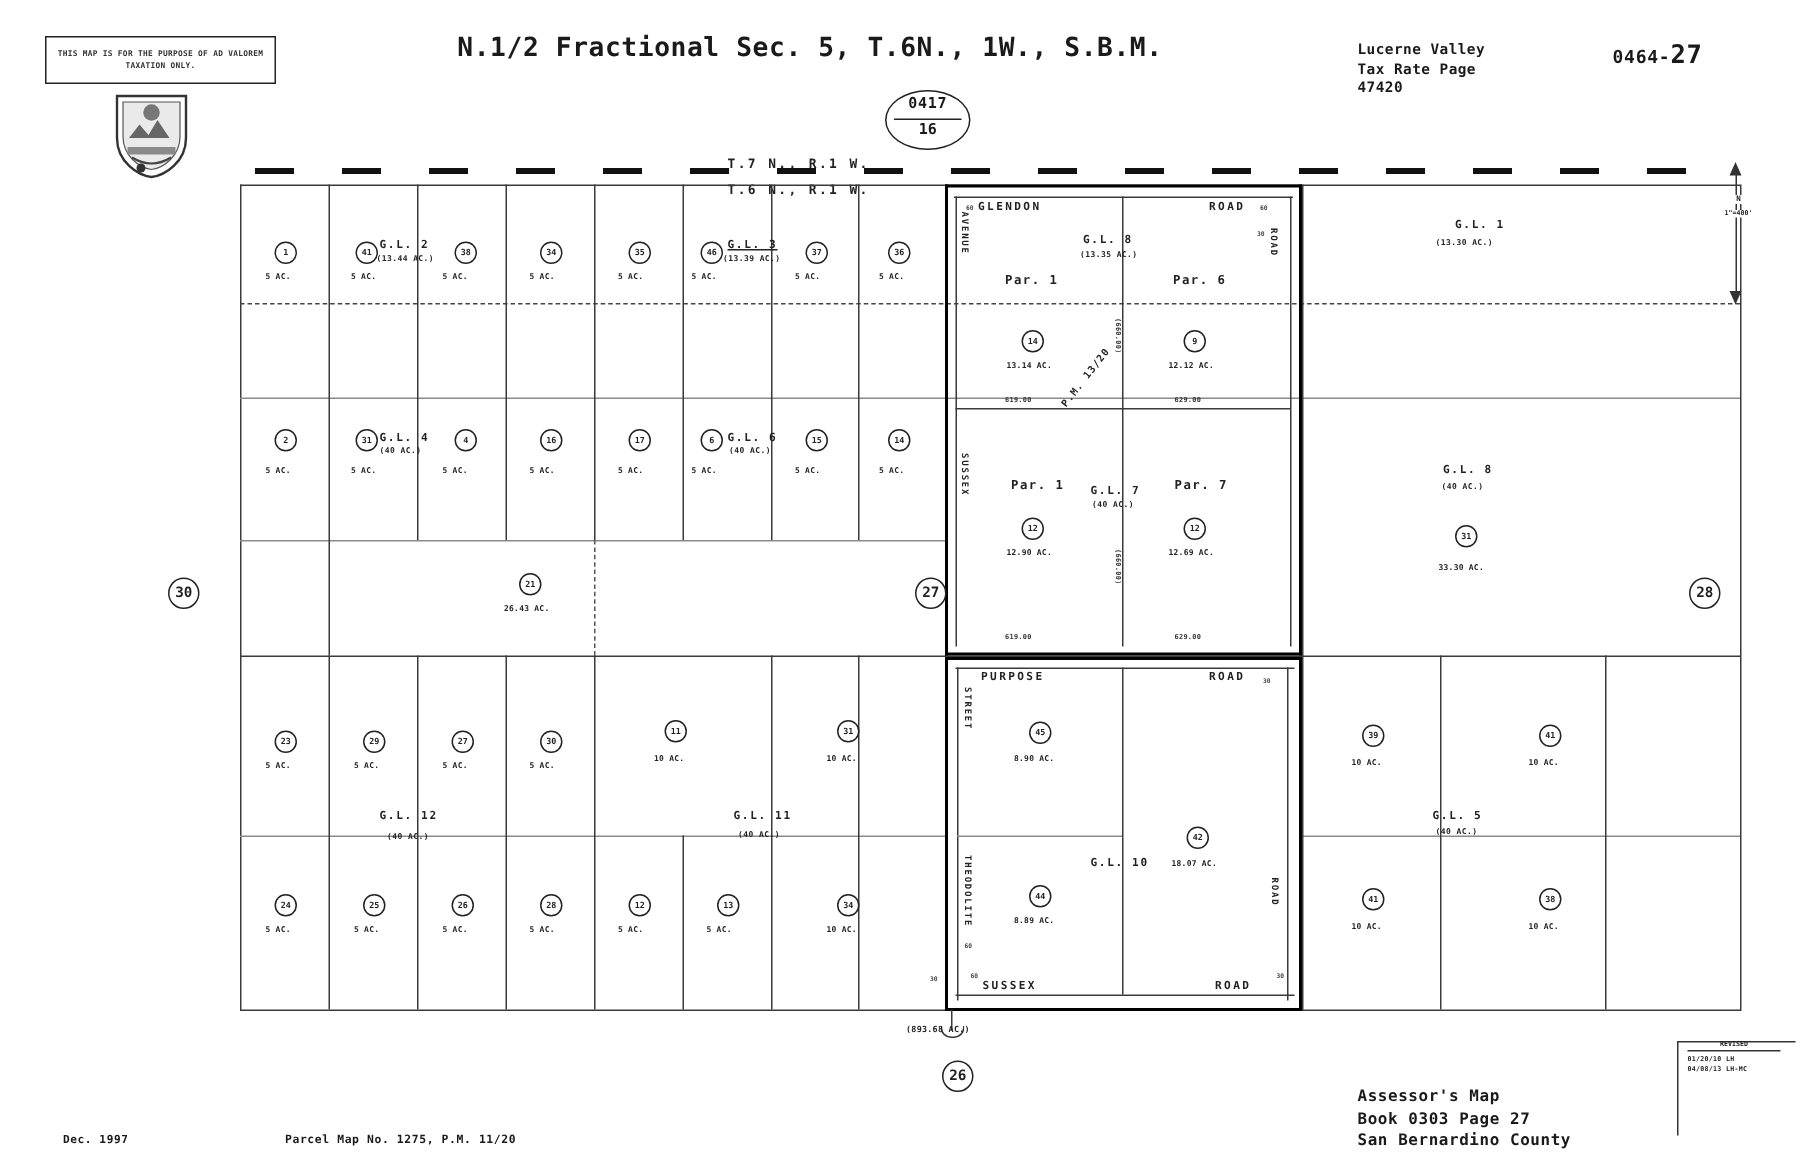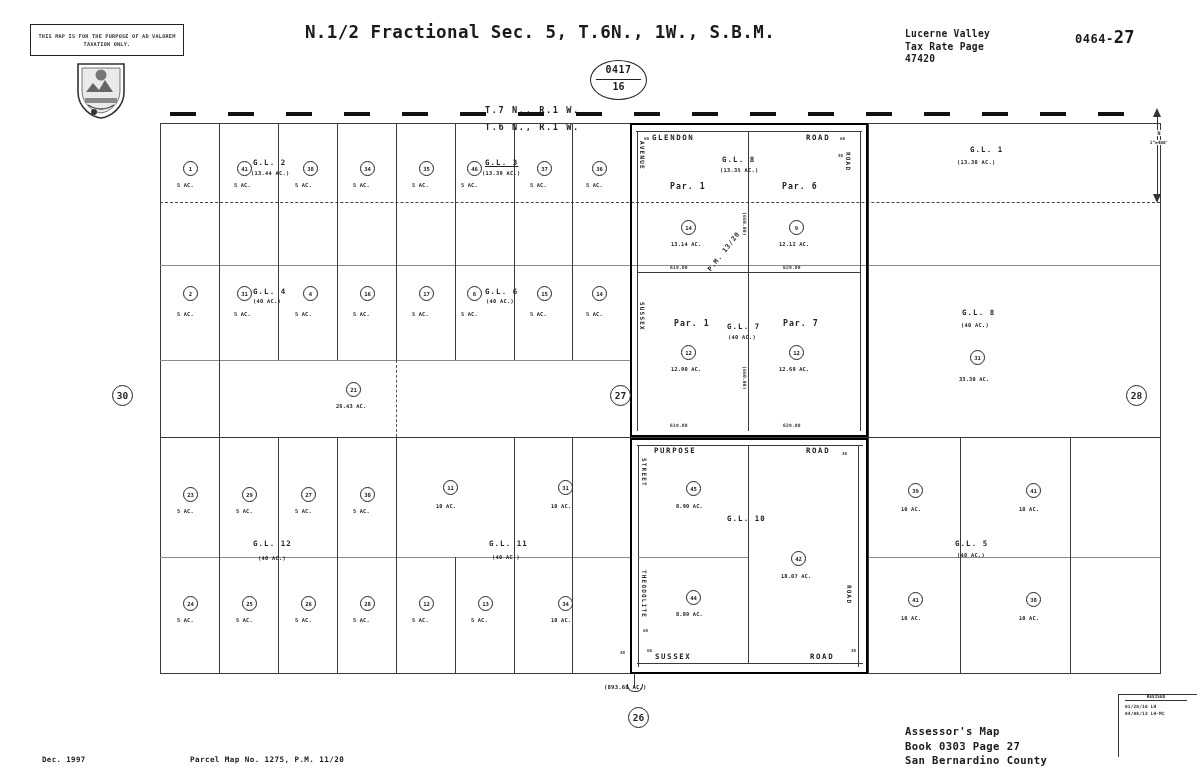--- a/index.html
+++ b/index.html
@@ -241,21 +241,21 @@
   <div class="t gla" style="left:482px;top:170px;">(13.39 AC.)</div>
   <div class="t gl" style="left:253px;top:287px;">G.L. 4</div>
   <div class="t gla" style="left:253px;top:298px;">(40 AC.)</div>
   <div class="t gl" style="left:485px;top:287px;">G.L. 6</div>
   <div class="t gla" style="left:486px;top:298px;">(40 AC.)</div>
 
   <div class="t gl" style="left:722px;top:155px;">G.L. 8</div>
   <div class="t gla" style="left:720px;top:167px;">(13.35 AC.)</div>
   <div class="t gl" style="left:727px;top:322px;">G.L. 7</div>
   <div class="t gla" style="left:728px;top:334px;">(40 AC.)</div>
-  <div class="t gl" style="left:727px;top:514px;">G.L. 10</div>
+  <div class="t gl" style="left:727px;top:570px;">G.L. 10</div>
 
   <div class="t gl" style="left:970px;top:145px;">G.L. 1</div>
   <div class="t gla" style="left:957px;top:159px;">(13.30 AC.)</div>
   <div class="t gl" style="left:962px;top:308px;">G.L. 8</div>
   <div class="t gla" style="left:961px;top:322px;">(40 AC.)</div>
   <div class="t gl" style="left:955px;top:539px;">G.L. 5</div>
   <div class="t gla" style="left:957px;top:552px;">(40 AC.)</div>
 
   <div class="t gl" style="left:253px;top:539px;">G.L. 12</div>
   <div class="t gla" style="left:258px;top:555px;">(40 AC.)</div>

